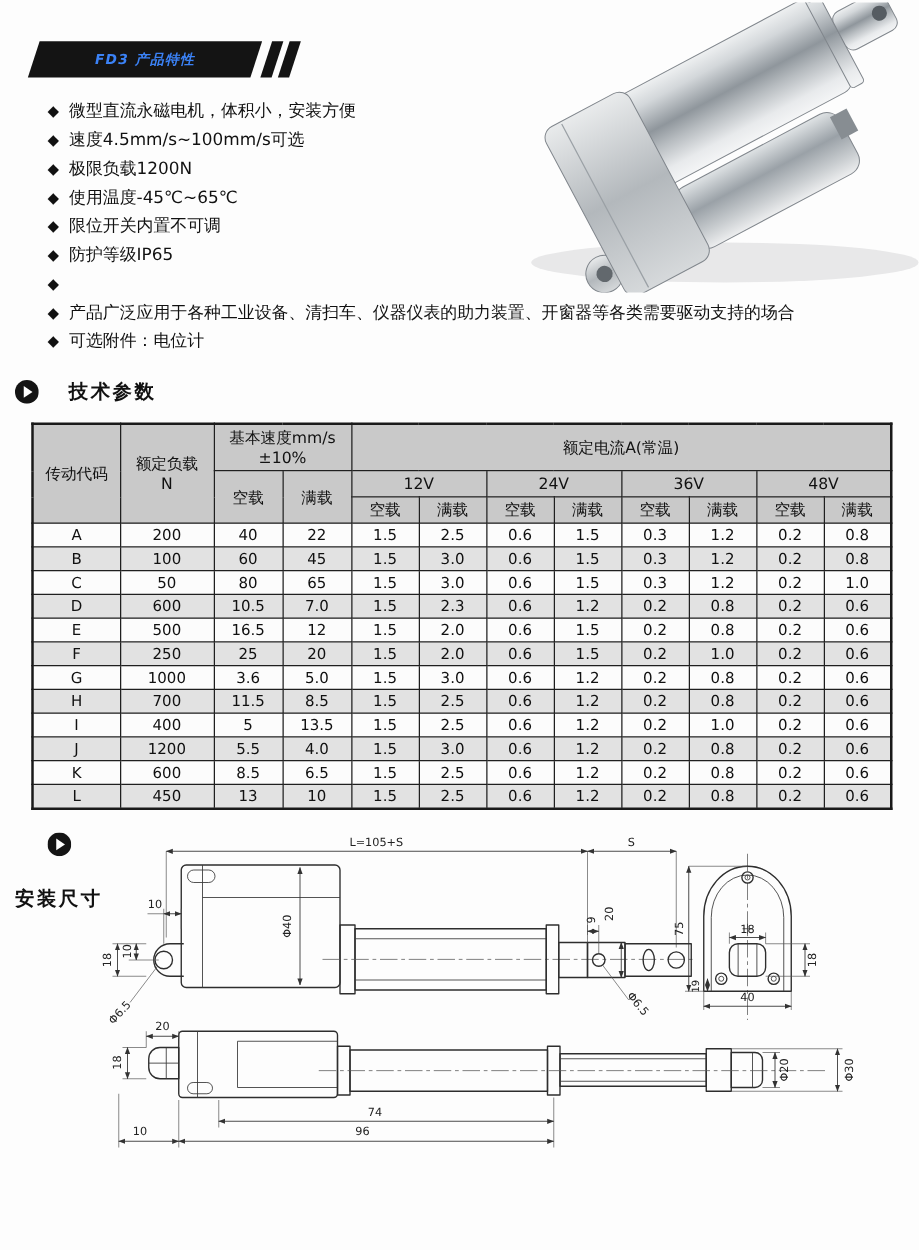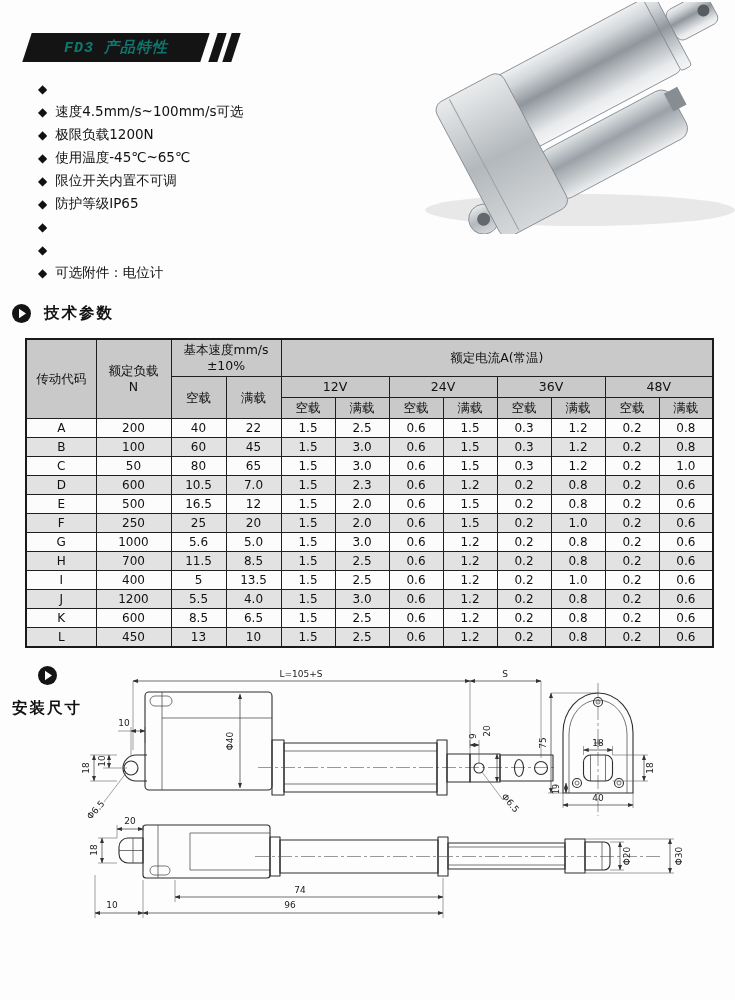--- a/index.html
+++ b/index.html
@@ -6,30 +6,30 @@
   body{
     width:735px;height:1000px;position:relative;overflow:hidden;
     background:#fdfdfd;color:#111;
     font-family:"DejaVu Sans","Liberation Sans",sans-serif;
   }
   
   .banner{position:absolute;left:27px;top:33px;width:178px;height:29px;}
   .banner-bg{position:absolute;inset:0;background:#141414;transform:skewX(-18deg);}
   .banner-text{
     position:absolute;inset:0;display:flex;align-items:center;justify-content:center;
-    color:#0f766e;font-size:15px;font-weight:bold;font-style:italic;letter-spacing:1px;font-family:Liberation Mono, monospace;
+    color:#3b82f6;font-size:11px;font-weight:bold;font-style:italic;letter-spacing:1px;
   }
   .slash{position:absolute;top:33px;width:9px;height:29px;background:#141414;transform:skewX(-18deg);}
   .slash1{left:213px;} .slash2{left:227px;}
   
   .features{position:absolute;left:38px;top:77px;width:672px;list-style:none;margin:0;padding:0;}
   .features li{display:flex;align-items:center;gap:8px;height:23px;font-size:13.5px;white-space:nowrap;}
   .features .diamond{font-size:12px;line-height:1;}
   
-  .section-head{position:absolute;left:12px;display:flex;align-items:center;gap:13px;}
+  .section-head{position:absolute;left:12px;display:flex;align-items:center;gap:24px;}
   .section-head .txt{font-size:15.5px;font-weight:600;letter-spacing:2px;}
   .sh1{top:303px;} .sh2{top:666px;flex-direction:column;}
   
   .photo{position:absolute;left:395px;top:2px;}
   
   table.spec{
     position:absolute;left:25px;top:338px;width:687px;
     border-collapse:collapse;table-layout:fixed;
     border:2px solid #1a1a1a;font-size:12px;
   }
@@ -96,20 +96,21 @@
     <rect x="300" y="74" width="46" height="34" rx="7" fill="url(#g1)" stroke="#80868c" stroke-width=".8"></rect>
     <circle cx="336" cy="91" r="6" fill="#565c62"></circle>
     <rect x="52" y="48" width="76" height="152" rx="10" fill="url(#g2)" stroke="#80868c" stroke-width=".8"></rect>
     <line x1="70" y1="50" x2="70" y2="198" stroke="#9aa0a5" stroke-width="1"></line>
   </g>
 </svg>
 
 <ul class="features">
     <li>
       <span class="diamond">◆</span>
+      <span>微型直流永磁电机，体积小，安装方便</span>
     </li>
     <li>
       <span class="diamond">◆</span>
       <span>速度4.5mm/s~100mm/s可选</span>
     </li>
     <li>
       <span class="diamond">◆</span>
       <span>极限负载1200N</span>
     </li>
     <li>
@@ -122,20 +123,21 @@
     </li>
     <li>
       <span class="diamond">◆</span>
       <span>防护等级IP65</span>
     </li>
     <li>
       <span class="diamond">◆</span>
     </li>
     <li>
       <span class="diamond">◆</span>
+      <span>产品广泛应用于各种工业设备、清扫车、仪器仪表的助力装置、开窗器等各类需要驱动支持的场合</span>
     </li>
     <li>
       <span class="diamond">◆</span>
       <span>可选附件：电位计</span>
     </li>
   </ul>
 
 <div class="section-head sh1">
   <svg width="19" height="19" viewBox="0 0 19 19">
     <circle cx="9.5" cy="9.5" r="9.5" fill="#141414"></circle>
@@ -268,21 +270,21 @@
         <td>0.6</td>
         <td>1.5</td>
         <td>0.2</td>
         <td>1.0</td>
         <td>0.2</td>
         <td>0.6</td>
       </tr>
       <tr>
         <td>G</td>
         <td>1000</td>
-        <td>5.6</td>
+        <td>3.6</td>
         <td>5.0</td>
         <td>1.5</td>
         <td>3.0</td>
         <td>0.6</td>
         <td>1.2</td>
         <td>0.2</td>
         <td>0.8</td>
         <td>0.2</td>
         <td>0.6</td>
       </tr>

